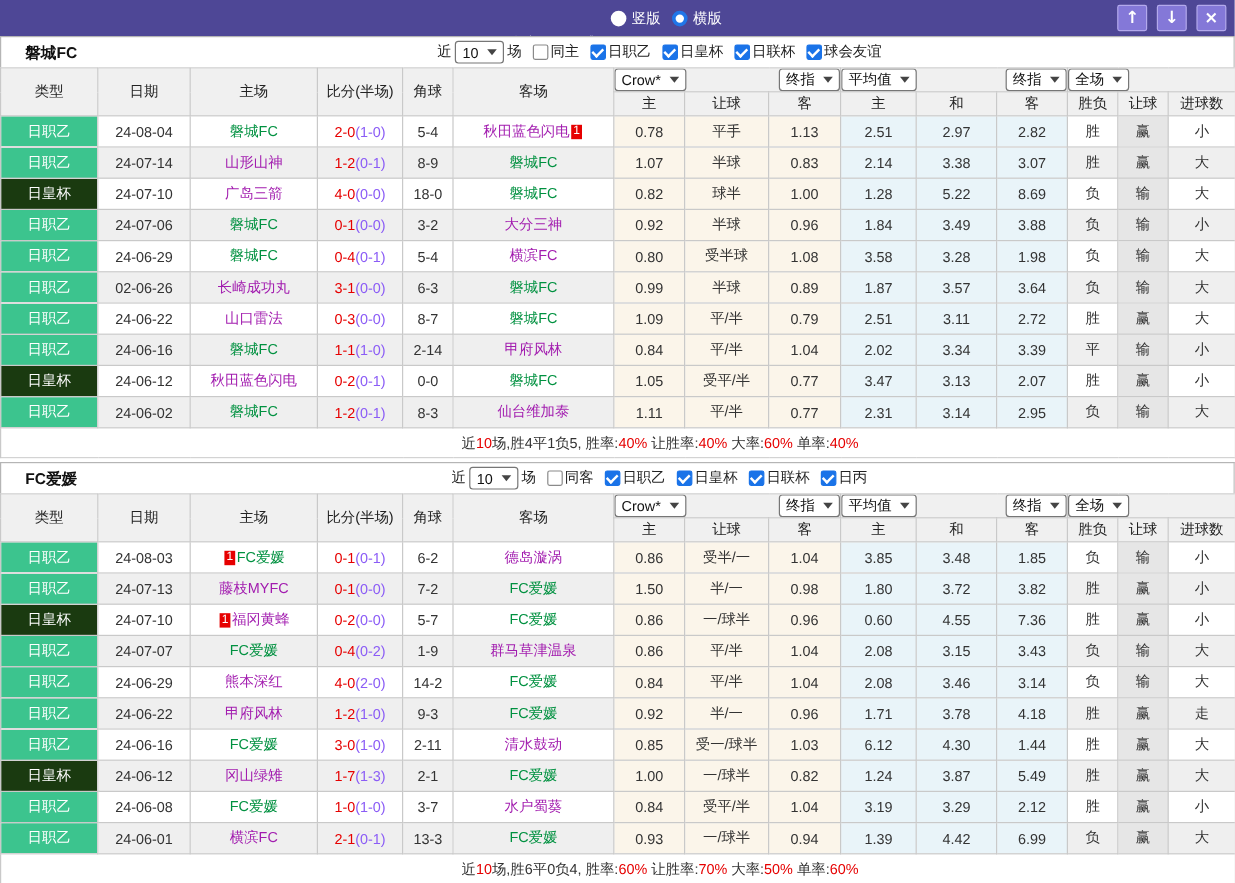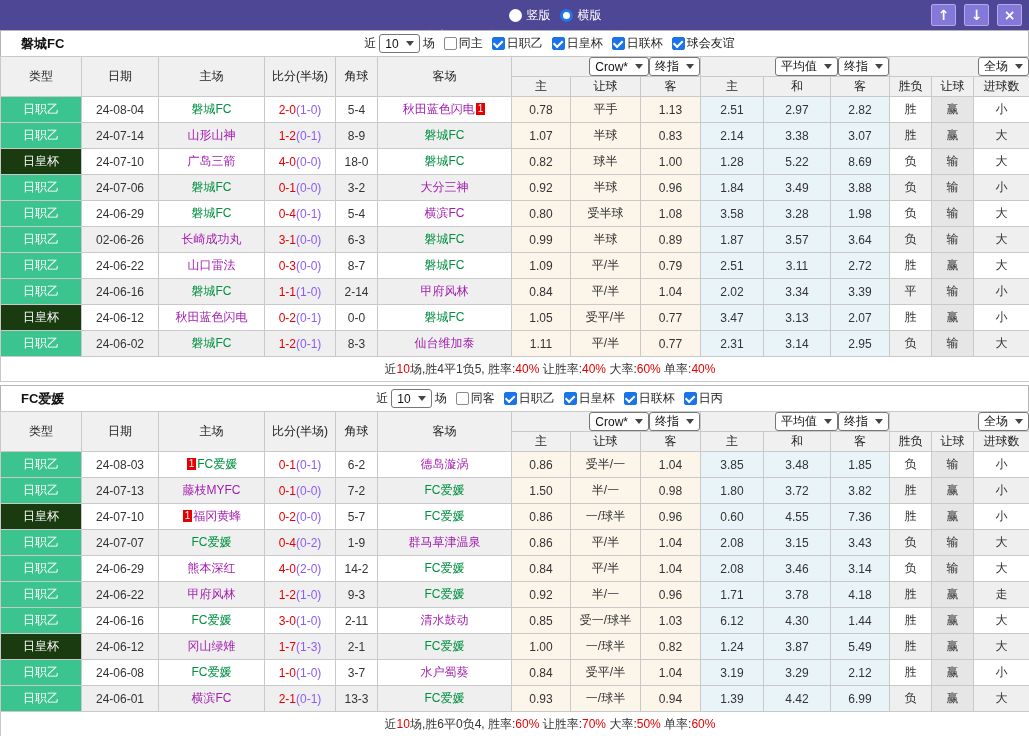--- a/index.html
+++ b/index.html
@@ -59,21 +59,21 @@
   .chev { width: 0; height: 0; border-left: 4px solid transparent; border-right: 4px solid transparent; border-top: 5px solid #444; }
 
   
   table.stats { border-collapse: collapse; table-layout: fixed; width: 1029px; font-size: 12px; }
   table.stats th, table.stats td {
     border: 1px solid #c9c9c9; text-align: center; padding: 0;
     white-space: nowrap; overflow: hidden;
   }
   table.stats thead th { background: #f0f0f0; font-weight: normal; color: #222; height: 20px; }
   table.stats thead th.grp { background: #f0f0f0; }
-  .grp-inner { display: flex; align-items: center; justify-content: flex-end; gap: 0; }
+  .grp-inner { display: flex; align-items: center; justify-content: space-between; gap: 0; }
   table.stats tbody td { height: 26px; color: #333; background: #fff; }
   table.stats tbody tr:nth-child(even) td.plain { background: #efefef; }
   td.plain { background: #fff; }
   td.cream { background: #fbf5ea !important; }
   td.avgblue { background: #e9f4f9 !important; }
   td.graycol { background: #e6e6e6 !important; }
   td.league-normal { background: #3cc48e !important; color: #fff !important; }
   td.league-cup { background: #1a3a10 !important; color: #fff !important; }
   .team-txt { color: #a21caf; }
   .team-txt.focus { color: #009140; }

